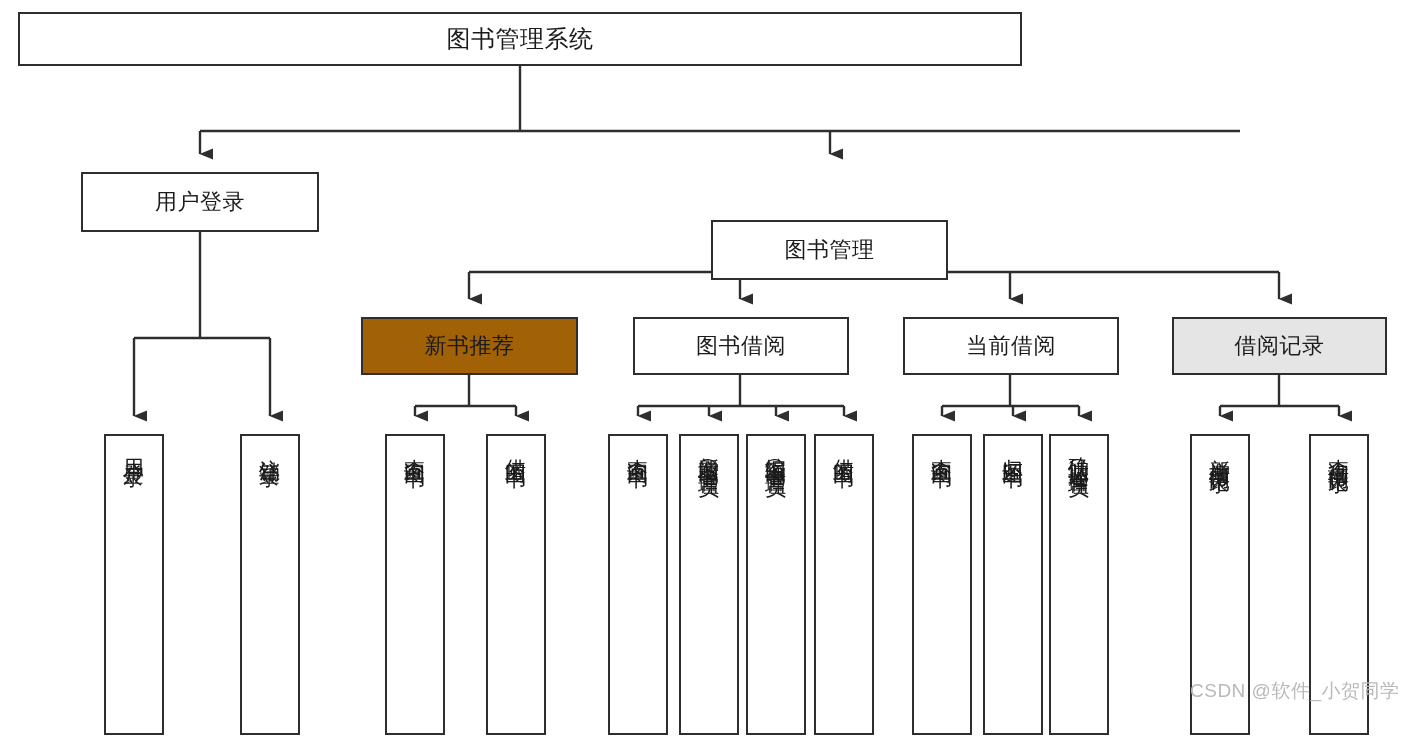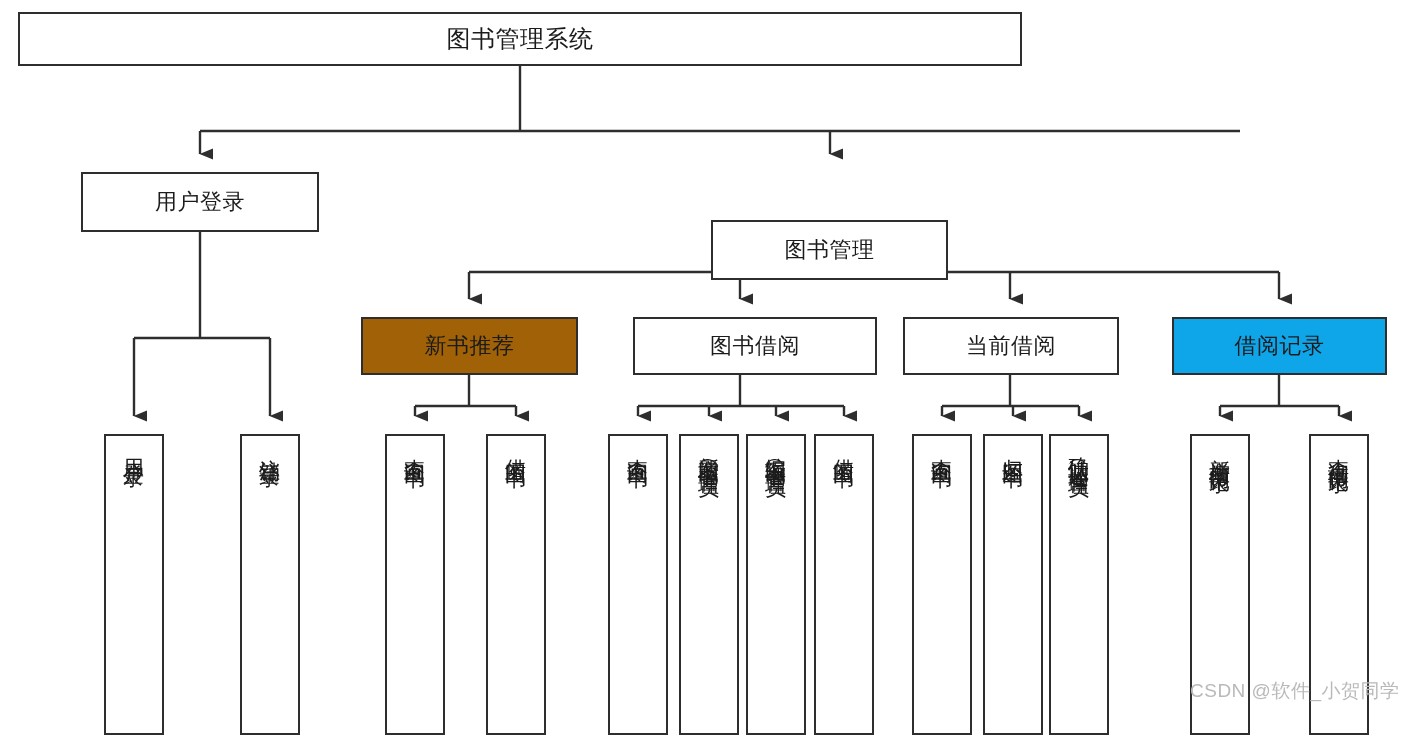--- a/index.html
+++ b/index.html
@@ -163,27 +163,27 @@
   <div class="node-box" id="node-l2-0" style="left: 81px; top: 172px; width: 238px; height: 60px; border-color: rgb(46, 46, 46); background: rgb(255, 255, 255);">
     <span class="node-label-h" style="color: rgb(27, 27, 27);">用户登录</span>
   </div>
   <div class="node-box" id="node-l2-1" style="left: 711px; top: 172px; width: 237px; height: 60px; border-color: rgb(46, 46, 46); background: rgb(255, 255, 255); margin-top: 48px;">
     <span class="node-label-h" style="color: rgb(27, 27, 27);">图书管理</span>
   </div>
 
   <div class="node-box" id="node-l3-0" style="left: 361px; top: 317px; width: 217px; height: 58px; border-color: rgb(46, 46, 46); background: #a16207;">
     <span class="node-label-h" style="color: rgb(27, 27, 27);">新书推荐</span>
   </div>
-  <div class="node-box" id="node-l3-1" style="left: 633px; top: 317px; width: 244px; height: 58px; border-color: rgb(46, 46, 46); background: rgb(255, 255, 255);">
+  <div class="node-box" id="node-l3-1" style="left: 633px; top: 317px; width: 216px; height: 58px; border-color: rgb(46, 46, 46); background: rgb(255, 255, 255);">
     <span class="node-label-h" style="color: rgb(27, 27, 27);">图书借阅</span>
   </div>
   <div class="node-box" id="node-l3-2" style="left: 903px; top: 317px; width: 216px; height: 58px; border-color: rgb(46, 46, 46); background: rgb(255, 255, 255);">
     <span class="node-label-h" style="color: rgb(27, 27, 27);">当前借阅</span>
   </div>
-  <div class="node-box" id="node-l3-3" style="left: 1172px; top: 317px; width: 215px; height: 58px; border-color: rgb(46, 46, 46); background: #0ea5e9;">
+  <div class="node-box" id="node-l3-3" style="left: 1172px; top: 317px; width: 215px; height: 58px; border-color: rgb(46, 46, 46); background: #e5e5e5;">
     <span class="node-label-h" style="color: rgb(27, 27, 27);">借阅记录</span>
   </div>
 
   <div class="leaf-box" id="leaf-0" style="left: 104px; top: 434px; width: 60px; height: 301px; border-color: rgb(46, 46, 46); background: rgb(255, 255, 255);">
     <span class="leaf-label" style="color: rgb(27, 27, 27);">用户登录</span>
   </div>
   <div class="leaf-box" id="leaf-1" style="left: 240px; top: 434px; width: 60px; height: 301px; border-color: rgb(46, 46, 46); background: rgb(255, 255, 255);">
     <span class="leaf-label" style="color: rgb(27, 27, 27);">注销登录</span>
   </div>
   <div class="leaf-box" id="leaf-2" style="left: 385px; top: 434px; width: 60px; height: 301px; border-color: rgb(46, 46, 46); background: rgb(255, 255, 255);">

